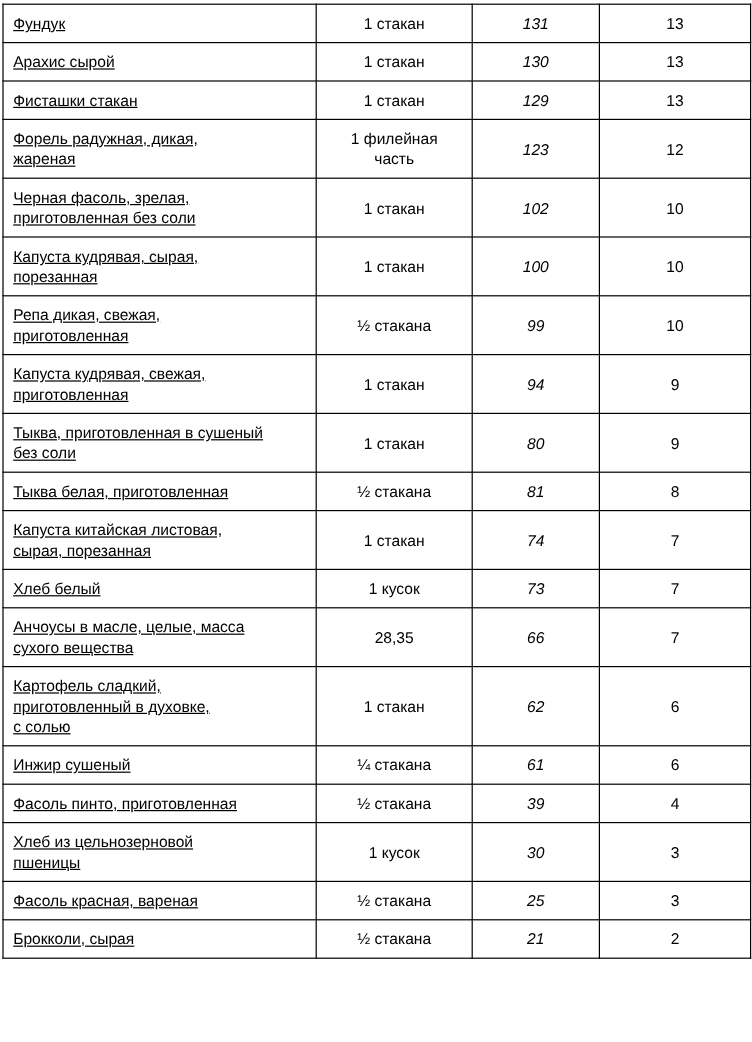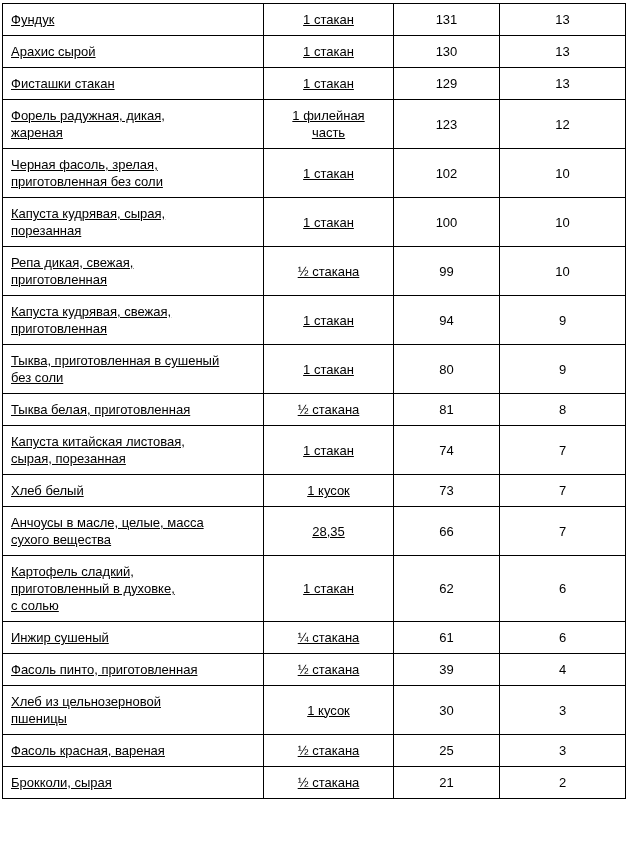--- a/index.html
+++ b/index.html
@@ -20,22 +20,22 @@
   table.nutrition td {
     border: 1px solid #000000;
     font-size: 13px;
     line-height: 17px;
     vertical-align: middle;
     padding: 7px 8px;
     white-space: pre-line;
     overflow: hidden;
   }
   td.col-name { text-align: left; padding-left: 9px; text-decoration: underline; }
-  td.col-portion { text-align: center; padding-left: 16px; padding-right: 16px; text-decoration: underline; }
-  td.col-amount { text-align: center; }
+  td.col-portion { text-align: center; padding-left: 16px; padding-right: 16px; }
+  td.col-amount { text-align: center; font-style: italic; }
   td.col-percent { text-align: center; }
 </style>
 </head>
 <body>
 
 <div class="page">
   <table class="nutrition">
     <colgroup>
       <col style="width:261px">
       <col style="width:130px">

